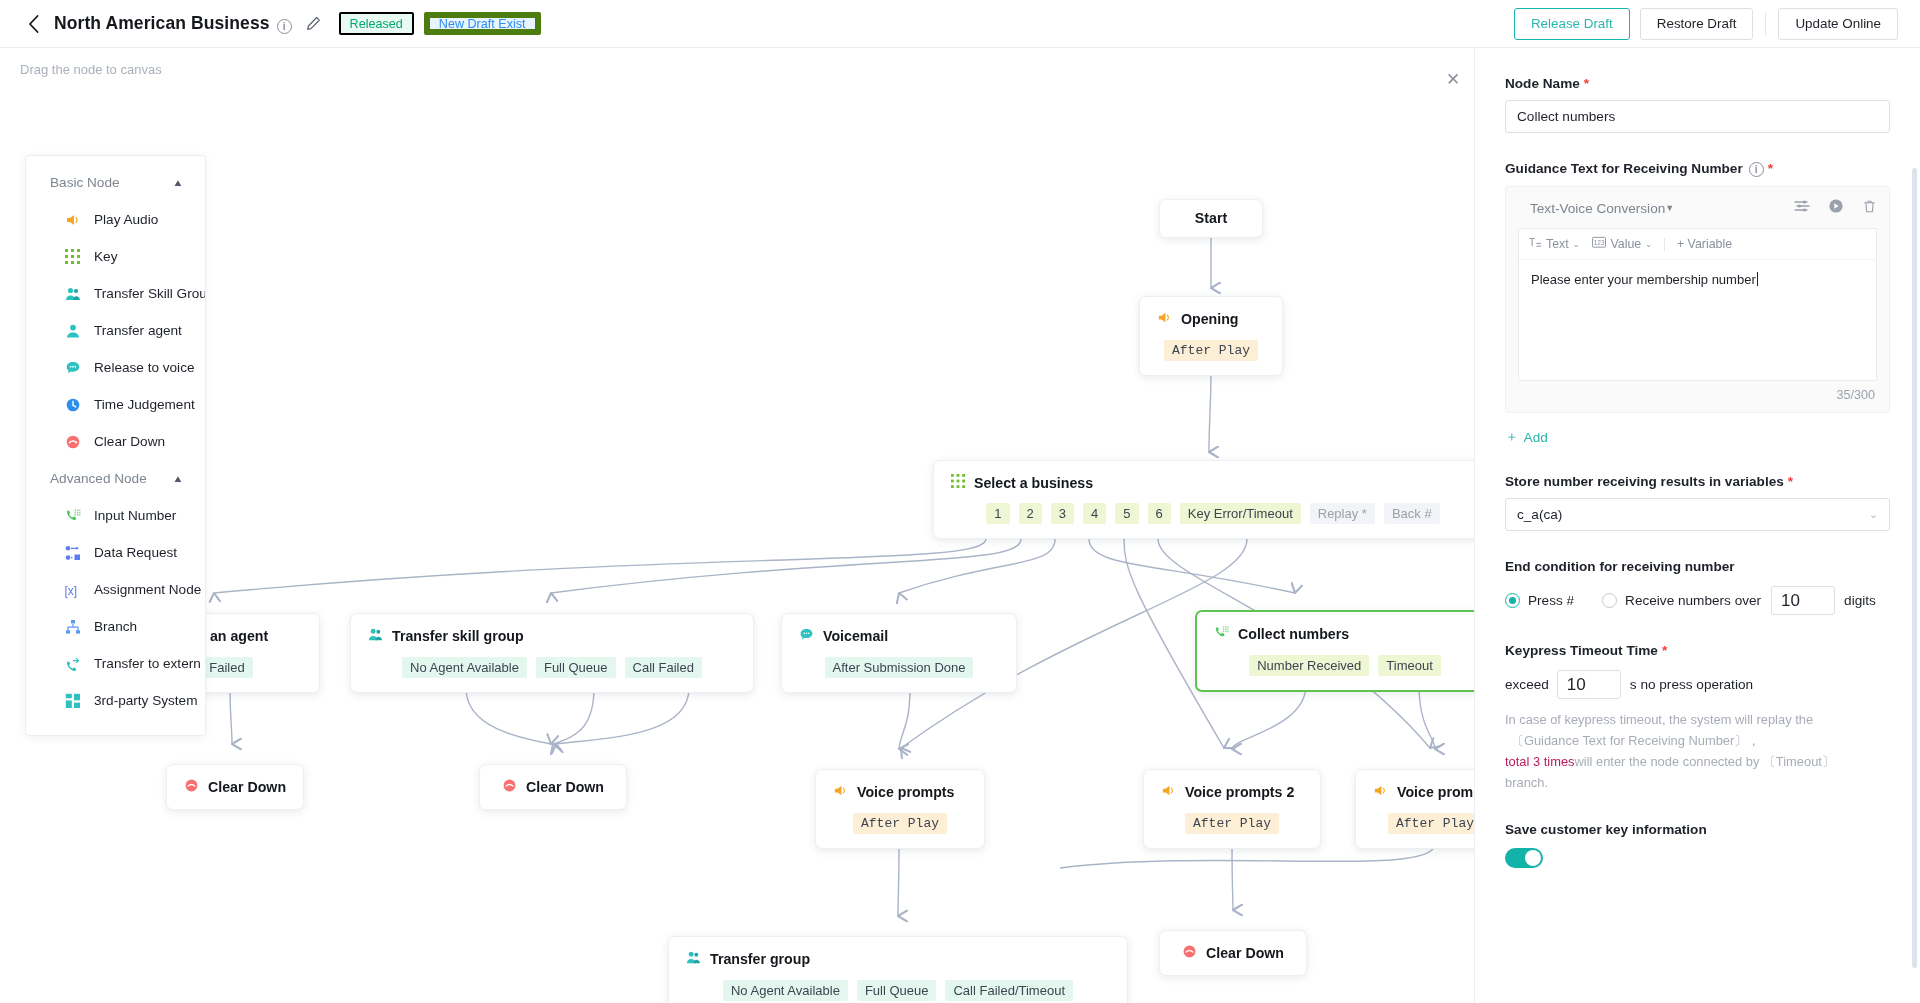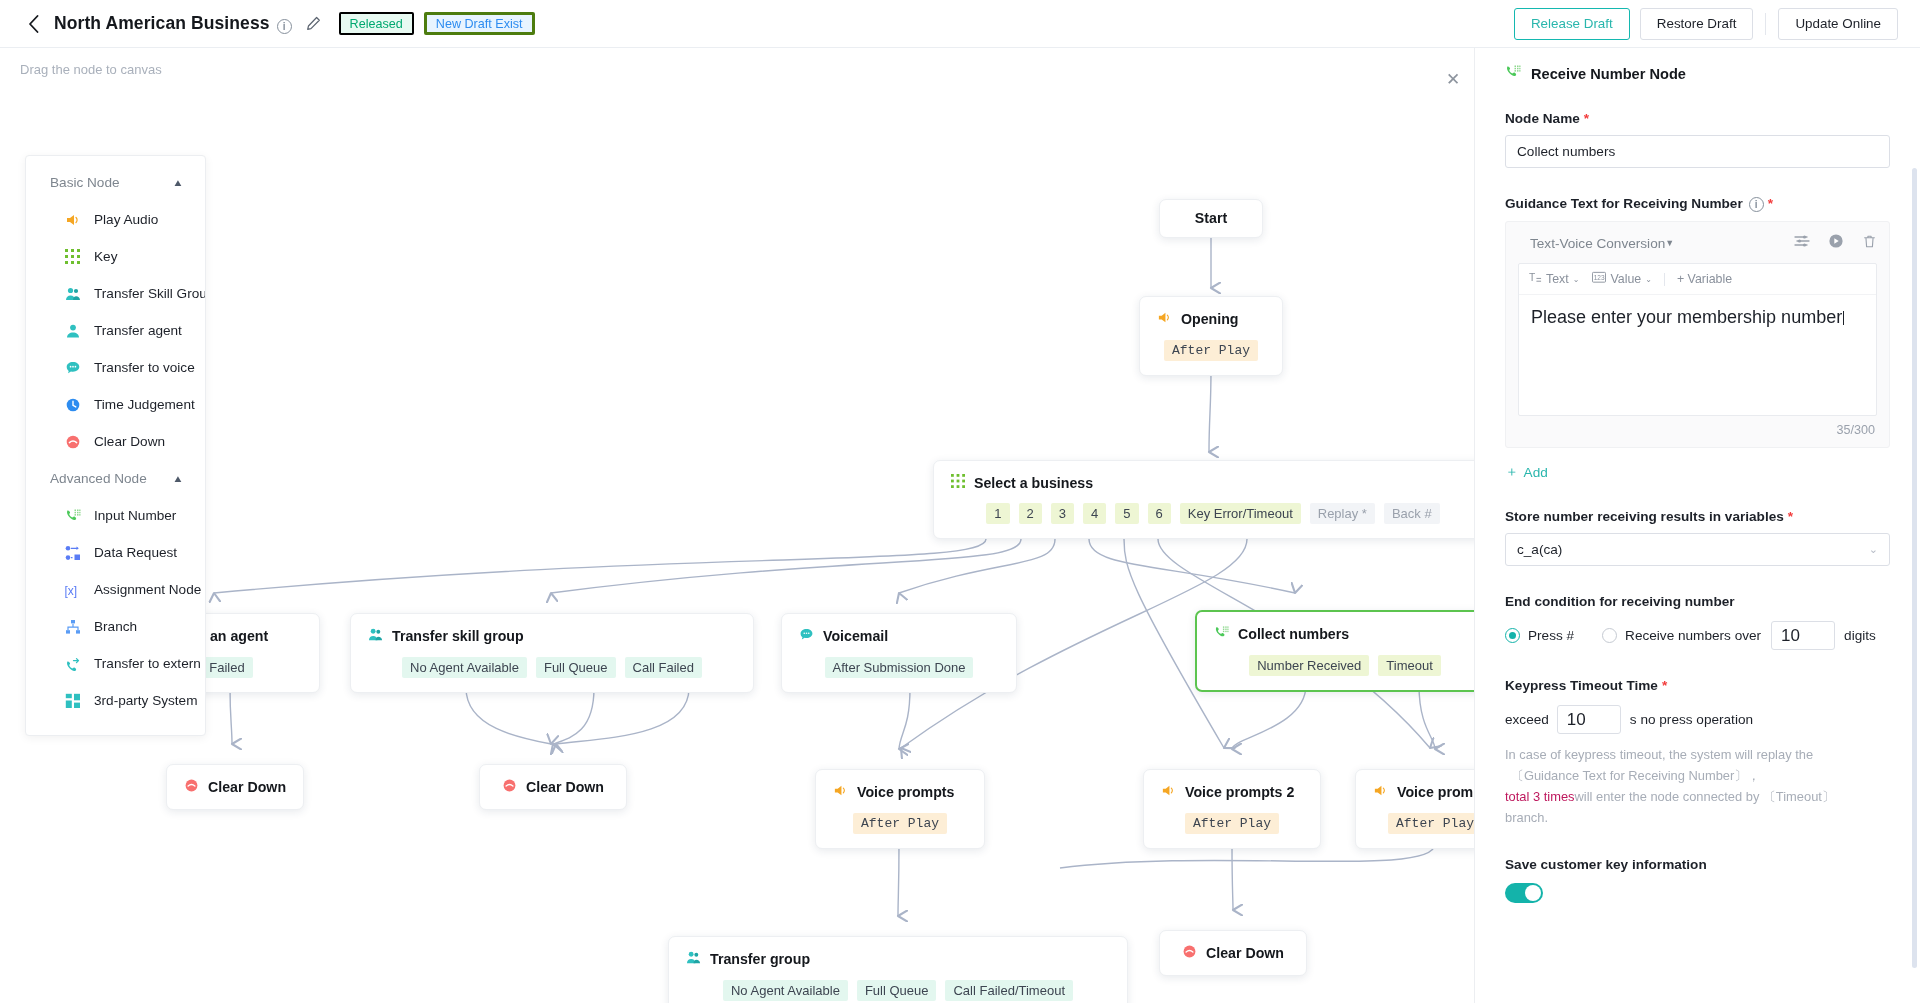--- a/index.html
+++ b/index.html
@@ -27,21 +27,21 @@
     width:15px;height:15px;border:1.3px solid #86909c;border-radius:50%;
     font-size:10px;color:#86909c;margin-left:7px; font-weight:700; font-style:normal;
     position: relative; top: 1px;
   }
   .edit-pencil { margin-left: 14px; cursor: pointer; color: #5c6470; display:inline-flex; }
   .tag {
     margin-left: 18px; height: 23px; padding: 0 9px;
     display: flex; align-items: center; font-size: 12.6px; border-radius: 2px;
   }
   .tag-released { color: #00a870; background: #e8faf2; border: 2px solid #000000; }
-  .tag-draft { color: #2d8cf0; background: #e8f4ff; border: 3px solid #4d7c0f; margin-left: 10px; text-align: right; }
+  .tag-draft { color: #2d8cf0; background: #e8f4ff; border: 6px solid #4d7c0f; margin-left: 10px; text-align: right; }
   .topbar-right { margin-left: auto; display: flex; align-items: center; }
   .btn {
     height: 32px; padding: 0 16px; border-radius: 3px; font-size: 13.4px;
     display: flex; align-items: center; justify-content: center; cursor: pointer;
     background: #fff; border: 1px solid #dcdfe6; color: #1d2129; white-space: nowrap;
   }
   .btn-primary-outline { border-color: #14b8b0; color: #29b6ad; }
   .btn + .btn { margin-left: 10px; }
   .vdiv { width: 1px; height: 22px; background: #e4e7ed; margin: 0 12px; }
 
@@ -114,21 +114,21 @@
   .sel-caret { color: #b6bcc6; font-size: 11px; }
 
   .tts-box { margin-top: 10px; background: #fafafb; border: 1px solid #f0f1f3; border-radius: 3px; padding: 11px 12px 8px; }
   .tts-head { display: flex; align-items: center; }
   .tts-sel { font-size: 13.6px; color: #7e868f; display: flex; align-items: center; gap: 0; cursor: pointer; margin-left: 12px; }
   .tts-icons { margin-left: auto; display: flex; align-items: center; gap: 18px; color: #9aa1ac; }
   .tts-editor { margin-top: 10px; background: #fff; border: 1px solid #e9ebef; border-radius: 2px; }
   .tts-toolbar { display: flex; align-items: center; gap: 7px; padding: 7px 10px; font-size: 12.4px; color: #8a919c; border-bottom: 1px solid #f2f3f5; }
   .tb-item { display: flex; align-items: center; gap: 4px; cursor: pointer; }
   .tb-div { width: 1px; height: 13px; background: #e4e7ed; margin: 0 5px; }
-  .tts-text { padding: 12px 12px; font-size: 18px; color: #1d2129; min-height: 120px; }
+  .tts-text { padding: 12px 12px; font-size: 13px; color: #1d2129; min-height: 120px; }
   .caretbar { display:inline-block; width:1px; height:14px; background:#1d2129; vertical-align:-2px; margin-left:1px; }
   .tts-count { text-align: right; font-size: 12.6px; color: #9aa1ac; padding: 7px 2px 2px; }
   .add-link { margin-top: 15px; font-size: 13.6px; color: #29b6ad; display: inline-flex; align-items: center; gap: 5px; cursor: pointer; }
 
   .radio-row { display: flex; align-items: center; margin-top: 12px; font-size: 13.6px; color: #1d2129; }
   .radio { width: 15px; height: 15px; border-radius: 50%; border: 1.4px solid #c5cad2; margin-right: 8px; display: inline-flex; align-items: center; justify-content: center; cursor: pointer; }
   .radio.on { border-color: #14b3aa; }
   .radio.on::after { content: ""; width: 7px; height: 7px; border-radius: 50%; background: #14b3aa; }
   .mini-input { width: 64px; height: 29px; border: 1px solid #dcdfe6; border-radius: 3px; display: flex; align-items: center; padding: 0 9px; font-size: 17px; color: #1d2129; }
   .hint { margin-top: 11px; font-size: 12.9px; color: #a7adb7; line-height: 1.62; }
@@ -279,21 +279,21 @@
           <span class="pico">
             <svg width="16" height="16" viewBox="0 0 16 16">
                 <path d="M8 2c3.6 0 6.3 2.1 6.3 4.8S11.6 11.7 8 11.7c-.7 0-1.4-.1-2-.2L3 13.3l.7-2.4C2.3 10 1.7 8.5 1.7 6.8 1.7 4.1 4.4 2 8 2z" fill="#2fc0c0"></path>
                 <g fill="#fff">
                   <circle cx="5.6" cy="6.7" r=".85"></circle>
                   <circle cx="8" cy="6.7" r=".85"></circle>
                   <circle cx="10.4" cy="6.7" r=".85"></circle>
                 </g>
               </svg>
           </span>
-          <span>Transfer to voice</span>
+          <span>Release to voice</span>
         </div>
         <div class="palette-item">
           <span class="pico">
             <svg width="16" height="16" viewBox="0 0 16 16">
                 <circle cx="8" cy="8" r="6.3" fill="#2d8cf0"></circle>
                 <path d="M8 4.2V8.3l2.8 1.6" stroke="#fff" stroke-width="1.4" fill="none" stroke-linecap="round"></path>
               </svg>
           </span>
           <span>Time Judgement</span>
         </div>
@@ -590,37 +590,20 @@
         <span class="port port-green">Full Queue</span>
         <span class="port port-green">Call Failed/Timeout</span>
       </div>
     </div>
 
   </div>
 
   <div class="close-x">✕</div>
 
   <div class="rpanel">
-    <div class="rp-head">
-      <span><svg width="16" height="16" viewBox="0 0 16 16">
-            <path d="M2.2 2.8c1-1 2 .1 2.6 1 .5.8.2 1.3-.3 1.8-.5.6-.2 1.4.9 2.6 1.1 1.1 2 1.5 2.6.9.5-.5 1-.8 1.8-.3.9.6 2 1.6 1 2.6-1.4 1.4-3.6.6-6-1.8s-3.2-4.6-2.6-6.8z" fill="#4cc95a"></path>
-            <g fill="#8ed88e">
-              <rect x="9.5" y="1.5" width="1.5" height="1.5"></rect>
-              <rect x="12" y="1.5" width="1.5" height="1.5"></rect>
-              <rect x="14.2" y="1.5" width="1.3" height="1.5"></rect>
-              <rect x="9.5" y="3.8" width="1.5" height="1.5"></rect>
-              <rect x="12" y="3.8" width="1.5" height="1.5"></rect>
-              <rect x="14.2" y="3.8" width="1.3" height="1.5"></rect>
-              <rect x="9.5" y="6.1" width="1.5" height="1.5"></rect>
-              <rect x="12" y="6.1" width="1.5" height="1.5"></rect>
-              <rect x="14.2" y="6.1" width="1.3" height="1.5"></rect>
-            </g>
-          </svg></span>
-      <span>Receive Number Node</span>
-    </div>
 
     <div class="fld-label">
       <span>Node Name</span>
         <span class="req">*</span>
     </div>
     <div class="txtinput">
       <span>Collect numbers</span>
     </div>
 
     <div class="fld-label">

